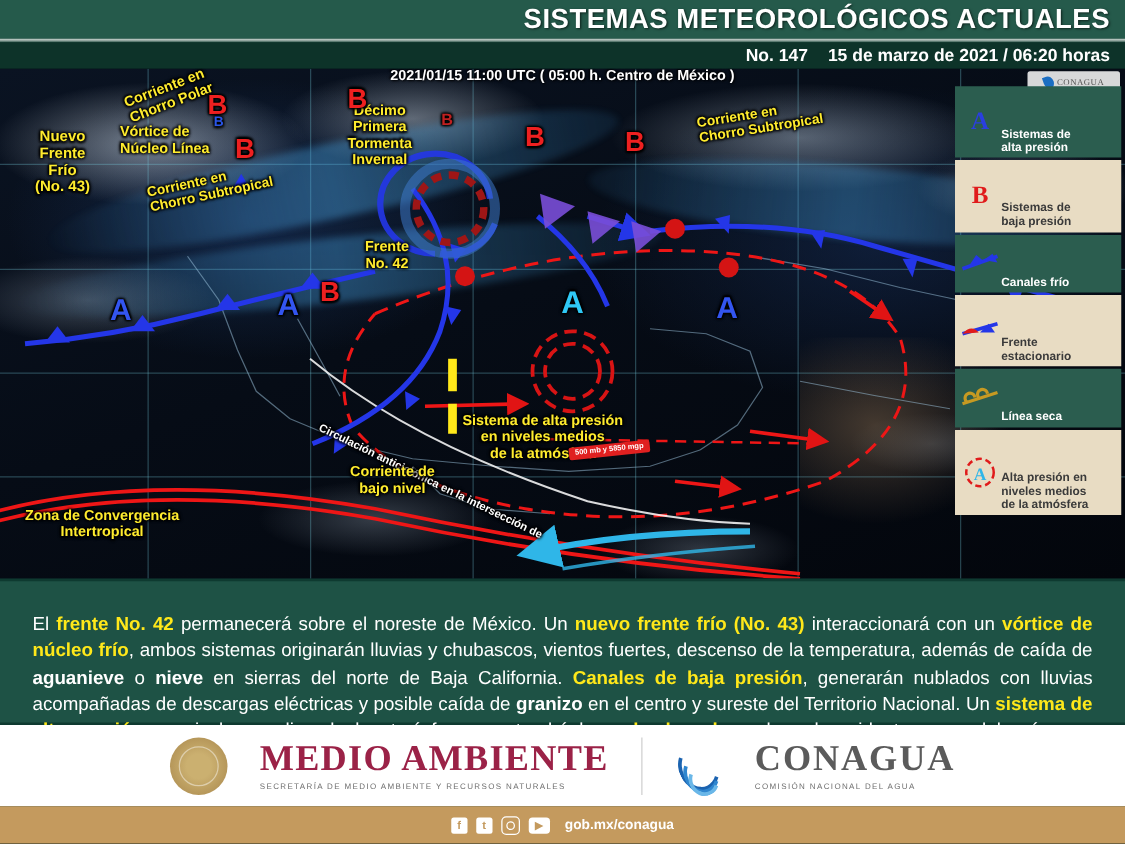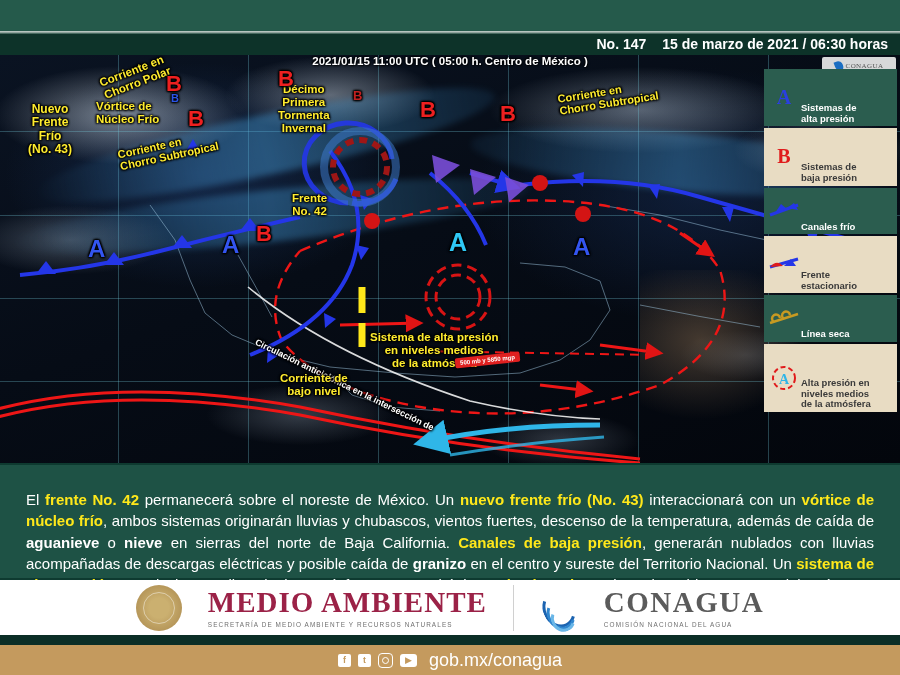--- a/index.html
+++ b/index.html
@@ -89,21 +89,21 @@
   
   #fcast{position:absolute;left:0;top:463px;width:900px;height:117px;
          background:#1e5245;box-sizing:border-box;
          border-top:2px solid #0e3a30;border-bottom:2px solid #0e3a30;
          padding:8px 10px 6px 10px;}
   #fcast p{margin:16px;font-size:15px;line-height:1.42;color:#fff;text-align:justify;}
   #fcast b{color:#ffe81a;}
   #fcast .wb{color:#fff;font-weight:bold;}
 
   
-  #foot{position:absolute;left:0;top:580px;width:900px;height:55px;
+  #foot{position:absolute;left:0;top:580px;width:900px;height:65px;
         background:#fff;display:flex;align-items:center;justify-content:center;gap:26px;}
   .seal{width:46px;height:46px;border-radius:50%;
         background:radial-gradient(circle,#cbb070 30%,#b6975a 70%,#9d7f45 100%);
         position:relative;}
   .seal:after{content:"";position:absolute;inset:7px;border-radius:50%;
         border:1px solid rgba(255,255,255,.45);}
   .ma-wrap{display:flex;flex-direction:column;}
   .ma-main{font-family:"Liberation Serif",serif;font-size:29px;font-weight:bold;
            color:#9b2247;letter-spacing:1px;line-height:1;}
   .ma-sub{font-size:6.4px;color:#6f6f6f;letter-spacing:1.1px;margin-top:4px;}
@@ -120,32 +120,33 @@
   .cg-sub{font-size:6.4px;color:#6f6f6f;letter-spacing:1.1px;margin-top:4px;}
 
   #social{position:absolute;left:0;top:645px;width:900px;height:30px;
           background:#c49a5e;display:flex;align-items:center;justify-content:center;gap:7px;}
   .sic{width:13px;height:13px;background:#fff;border-radius:2px;position:relative;
        display:flex;align-items:center;justify-content:center;
        font-size:9px;font-weight:bold;color:#c49a5e;line-height:1;}
   .sic.ig{background:transparent;border:1.6px solid #fff;border-radius:4px;}
   .sic.ig:after{content:"";width:5px;height:5px;border:1.4px solid #fff;border-radius:50%;}
   .sic.yt{width:17px;border-radius:3px;}
-  #social .url{font-size:18px;font-weight:normal;color:#fff;margin-left:5px;}
+  #social .url{font-size:11px;font-weight:bold;color:#fff;margin-left:5px;}
 </style>
 </head>
 <body>
 
 <div id="page">
 
   <div class="hdr-top"></div>
+  <div class="hdr-title">SISTEMAS METEOROLÓGICOS ACTUALES</div>
   <div class="hdr-rule"></div>
   <div class="hdr-bot"></div>
   <div class="hdr-sub">
-    <span class="num">No. 147</span><span>15 de marzo de 2021 / 06:30 horas</span>
+    <span class="num">No. 147</span><span>15 de marzo de 2021 / 06:20 horas</span>
   </div>
 
   <div id="map">
     <div class="sat"></div>
     <div class="landmask"></div>
 
     <div class="grid">
       <div class="gl h" style="top:76px"></div>
       <div class="gl h" style="top:160px"></div>
       <div class="gl h" style="top:243px"></div>
@@ -265,37 +266,39 @@
       <path d="M186 96 l7 -12 l7 12 z" fill="#2436e8"></path>
     </svg>
 
     <div class="lbl" style="left:28px;top:48px;font-size:12px;text-align:center;">Nuevo
 Frente
 Frío
 (No. 43)</div>
     <div class="lbl" style="left:100px;top:9px;font-size:11.5px;transform:rotate(-21deg);">Corriente en
 Chorro Polar</div>
     <div class="lbl" style="left:96px;top:45px;font-size:11.5px;">Vórtice de
-Núcleo Frío</div>
+Núcleo Línea</div>
     <div class="lbl" style="left:118px;top:83px;font-size:11px;transform:rotate(-12deg);">Corriente en
 Chorro Subtropical</div>
     <div class="lbl" style="left:278px;top:28px;font-size:11.5px;text-align:center;">Décimo
 Primera
 Tormenta
 Invernal</div>
     <div class="lbl" style="left:558px;top:30px;font-size:11px;transform:rotate(-9deg);">Corriente en
 Chorro Subtropical</div>
     <div class="lbl" style="left:292px;top:137px;font-size:11.5px;text-align:center;">Frente
 No. 42</div>
     <div class="lbl" style="left:370px;top:276px;font-size:11.5px;text-align:center;">Sistema de alta presión
 en niveles medios
 de la atmósfera</div>
     <div class="lbl white" style="left:258px;top:282px;font-size:9px;transform:rotate(26deg);transform-origin:left top;">Circulación anticiclónica en la intersección de</div>
     <div class="lbl" style="left:280px;top:317px;font-size:11.5px;text-align:center;">Corriente de
 bajo nivel</div>
+    <div class="lbl" style="left:20px;top:352px;font-size:11.5px;text-align:center;">Zona de Convergencia
+Intertropical</div>
 
     <div class="badge" style="left:455px;top:300px;">500 mb y 5850 mgp</div>
 
     <div class="sym A" style="left:88px;top:182px;font-size:24px;">A</div>
     <div class="sym A" style="left:222px;top:178px;font-size:24px;">A</div>
     <div class="sym A" style="left:573px;top:180px;font-size:24px;">A</div>
     <div class="sym Ac" style="left:449px;top:175px;font-size:25px;">A</div>
 
     <div class="sym B" style="left:166px;top:18px;font-size:22px;">B</div>
     <div class="sym Bs" style="left:171px;top:38px;font-size:11px;">B</div>

